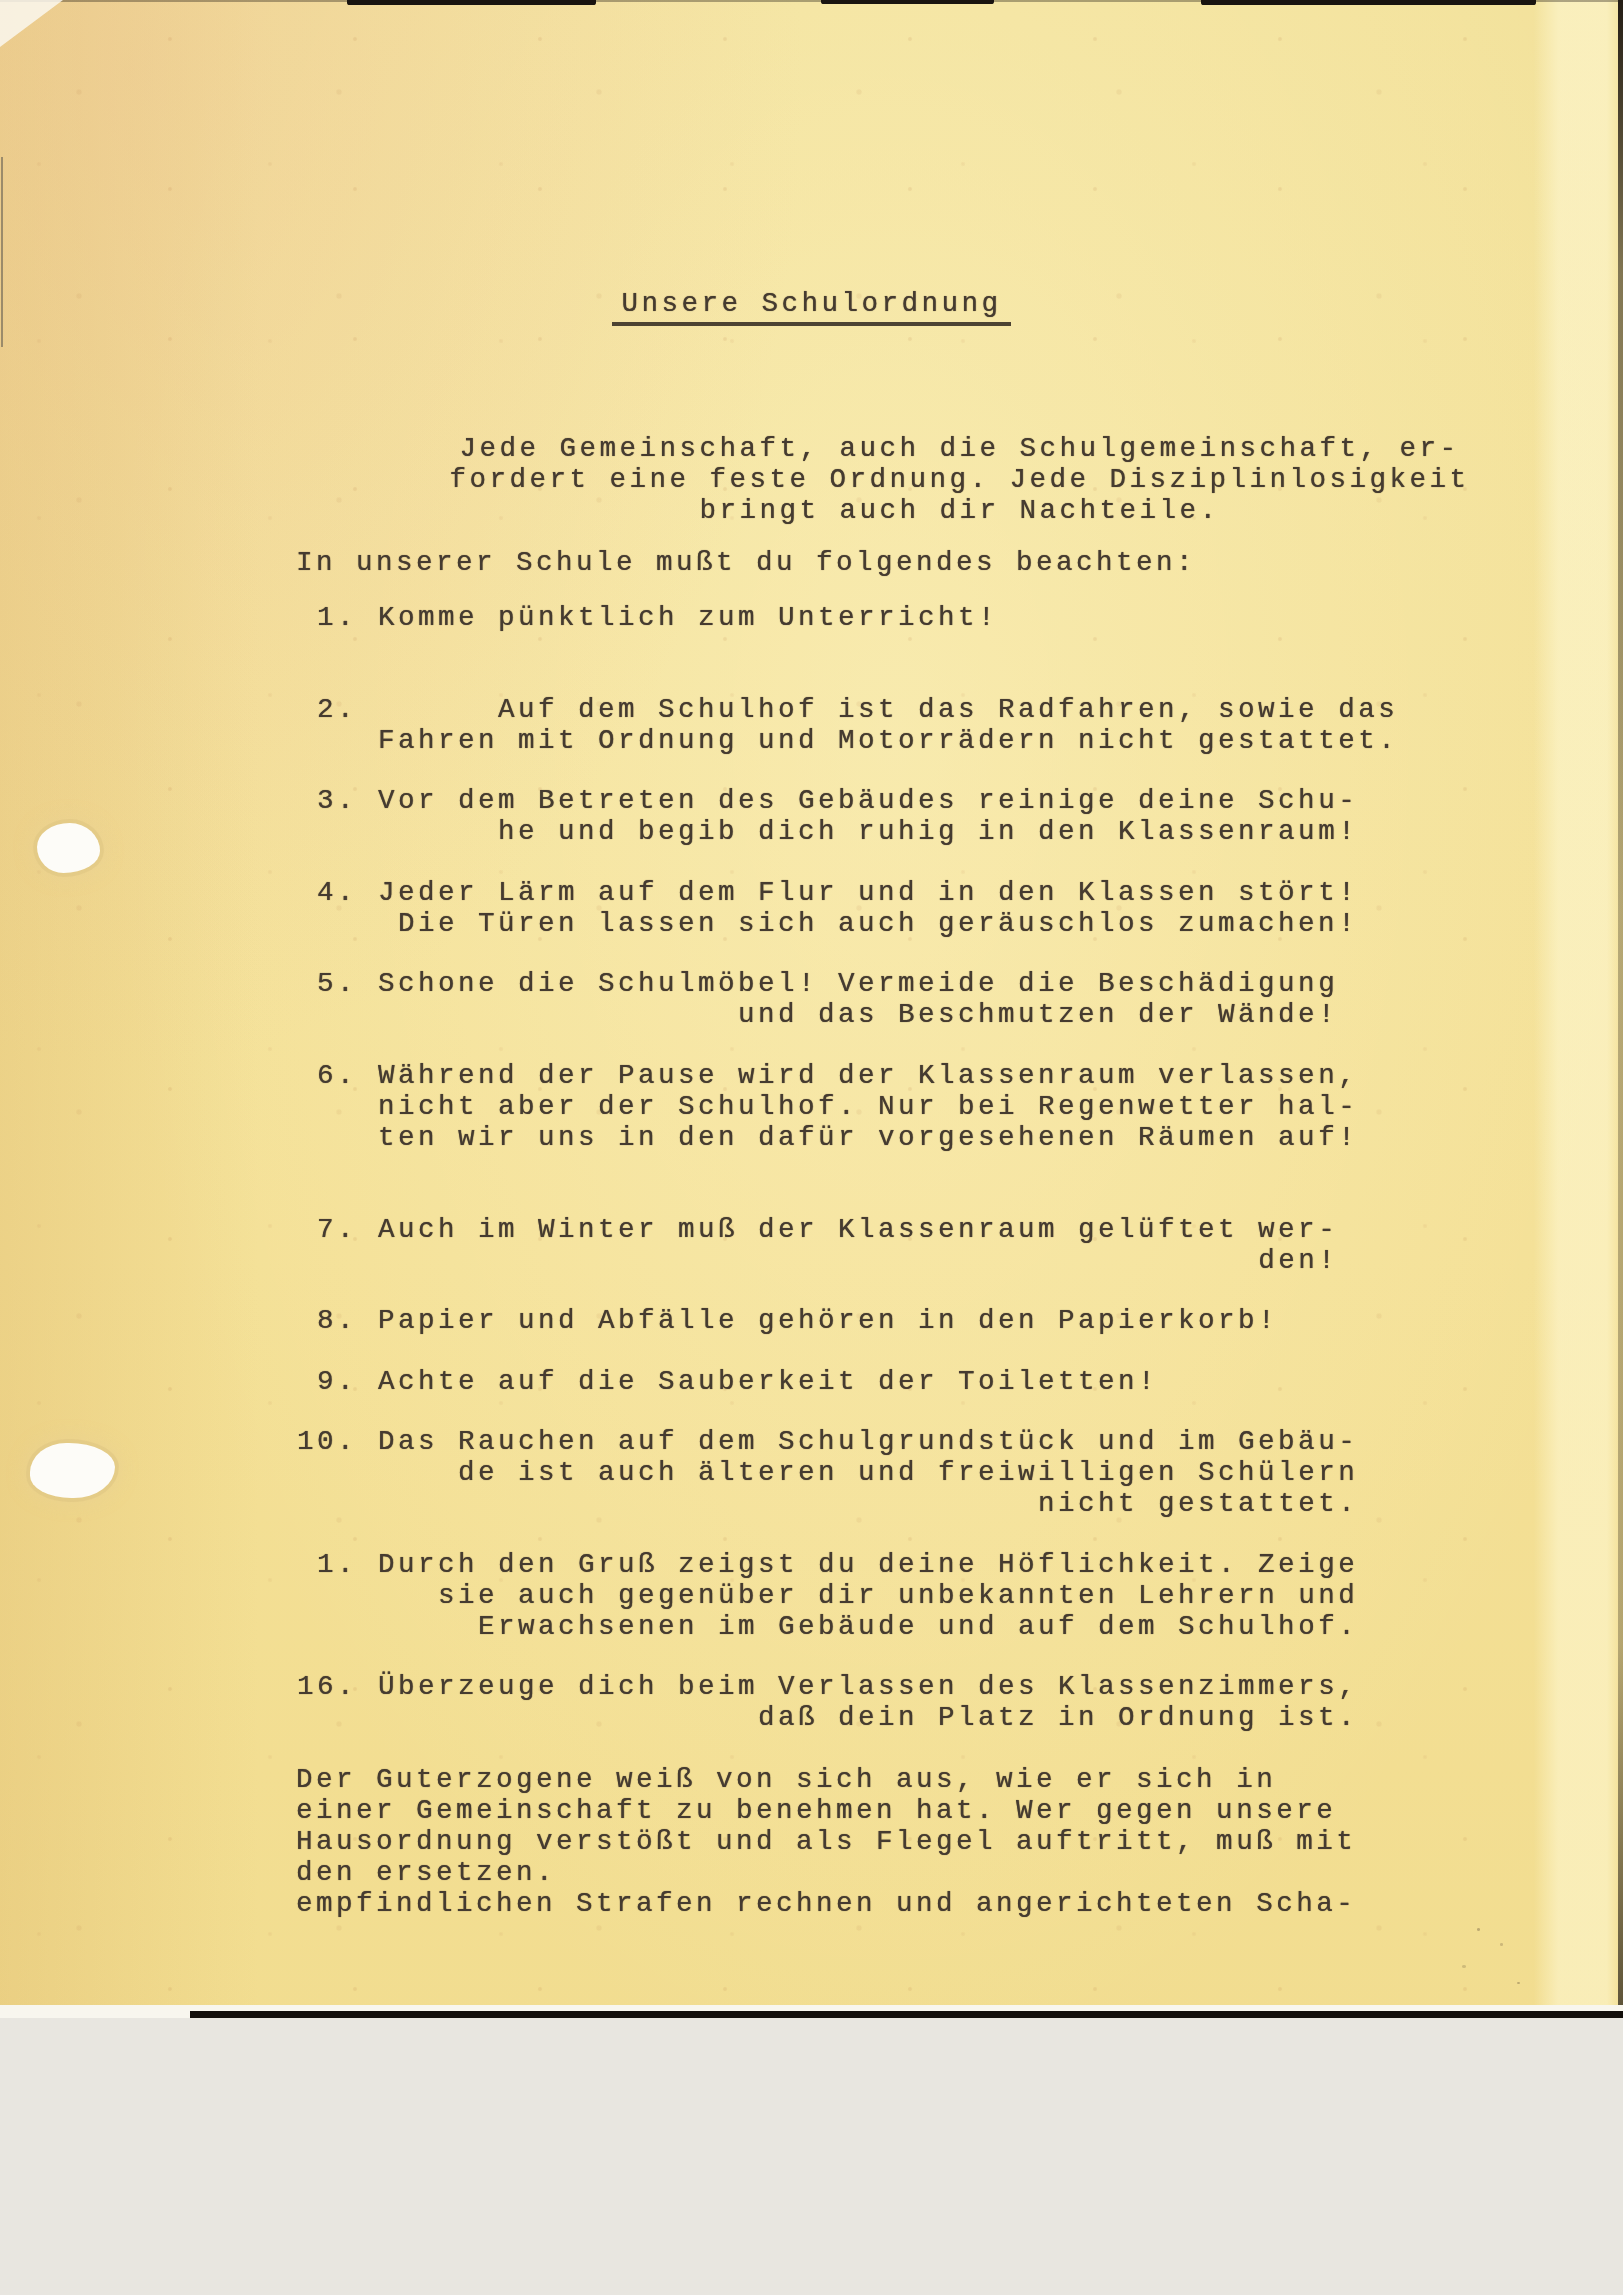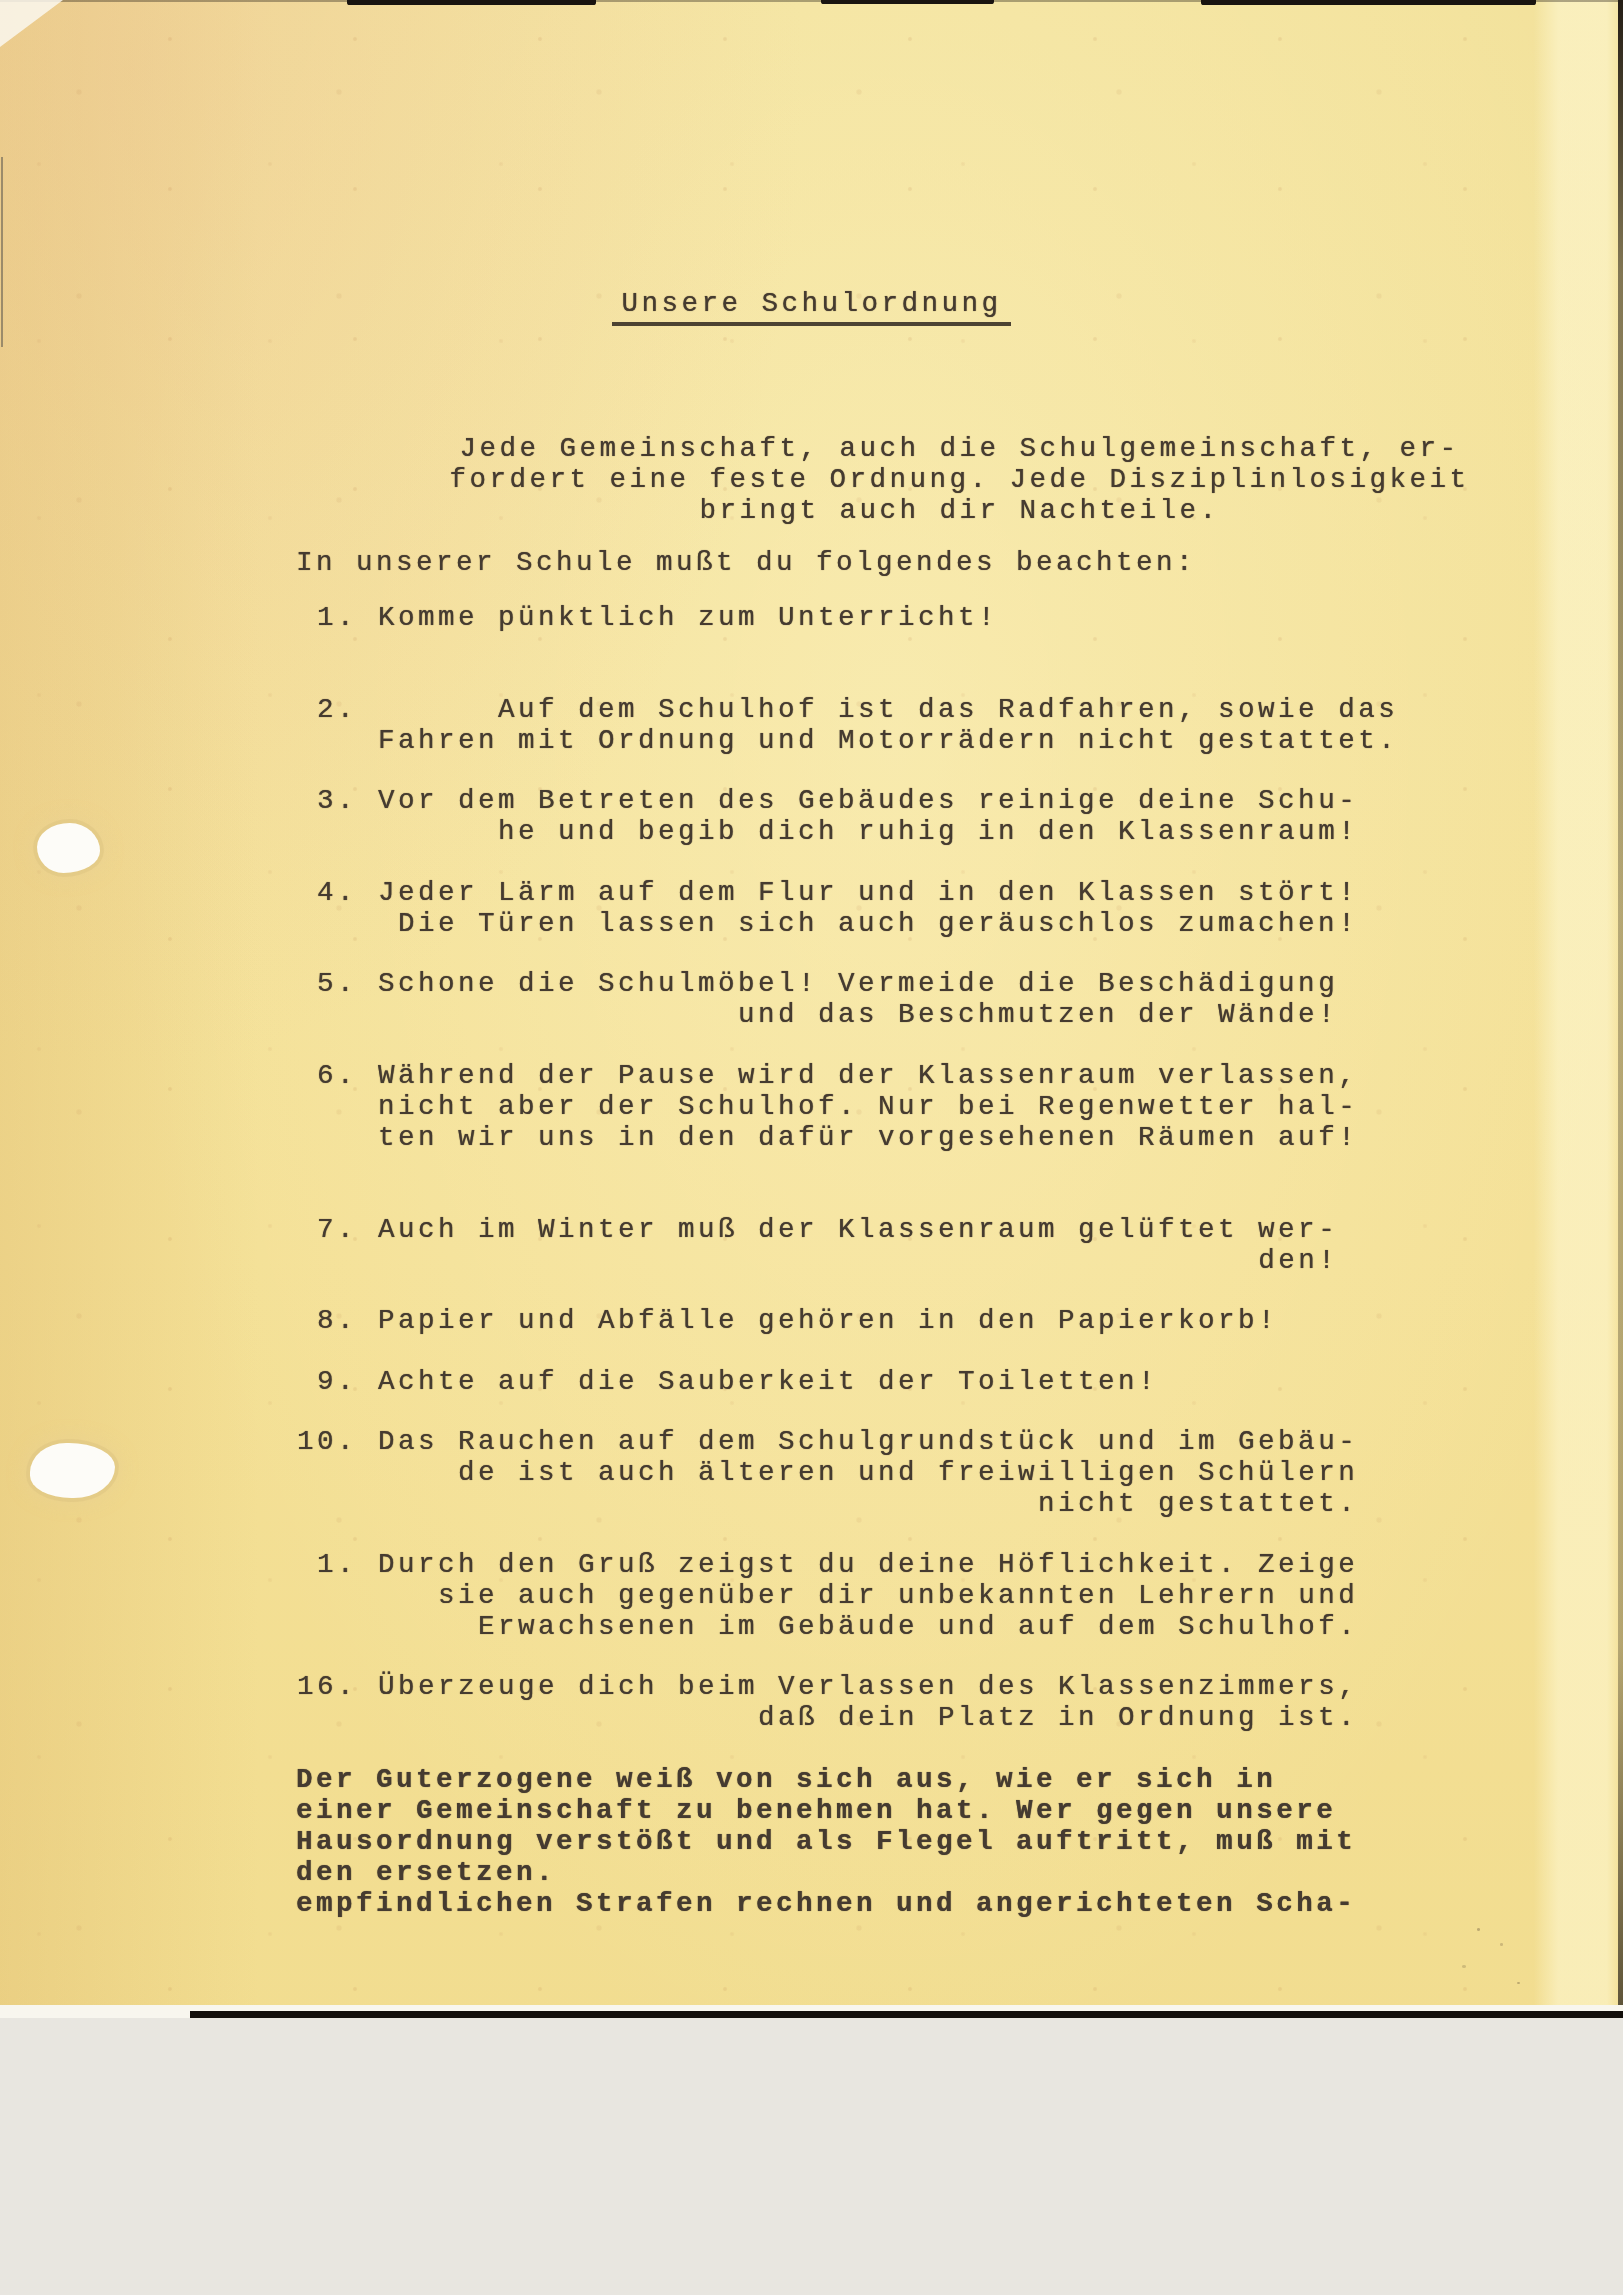--- a/index.html
+++ b/index.html
@@ -69,21 +69,21 @@
     border-bottom:4.6px solid rgba(54,44,34,.88);
   }
   .intro { margin:107px 0 0 296px;text-align:center; }
   .lead  { margin:21px 15px 0 296px; }
   .rules { margin:23.6px 0 0 296px; }
   .rule  { display:flex; margin-bottom:29.5px; }
   .rule.gap-lg { margin-bottom:61px; }
   .rule-num { flex:0 0 61px; text-align:right; }
   .rule-text { margin-left:21px; white-space:pre-line;text-align:right; }
   .line { white-space:pre; }
-  .closing { margin:31px 6px 0 296px;font-weight:bold; }
+  .closing { margin:31px 6px 0 296px; }
 </style>
 </head>
 <body>
 
 <div class="scan">
   <div class="paper"></div>
 
   <div class="edge-top-line"></div>
   <div class="edge-top-seg seg-a"></div>
   <div class="edge-top-seg seg-b"></div>

